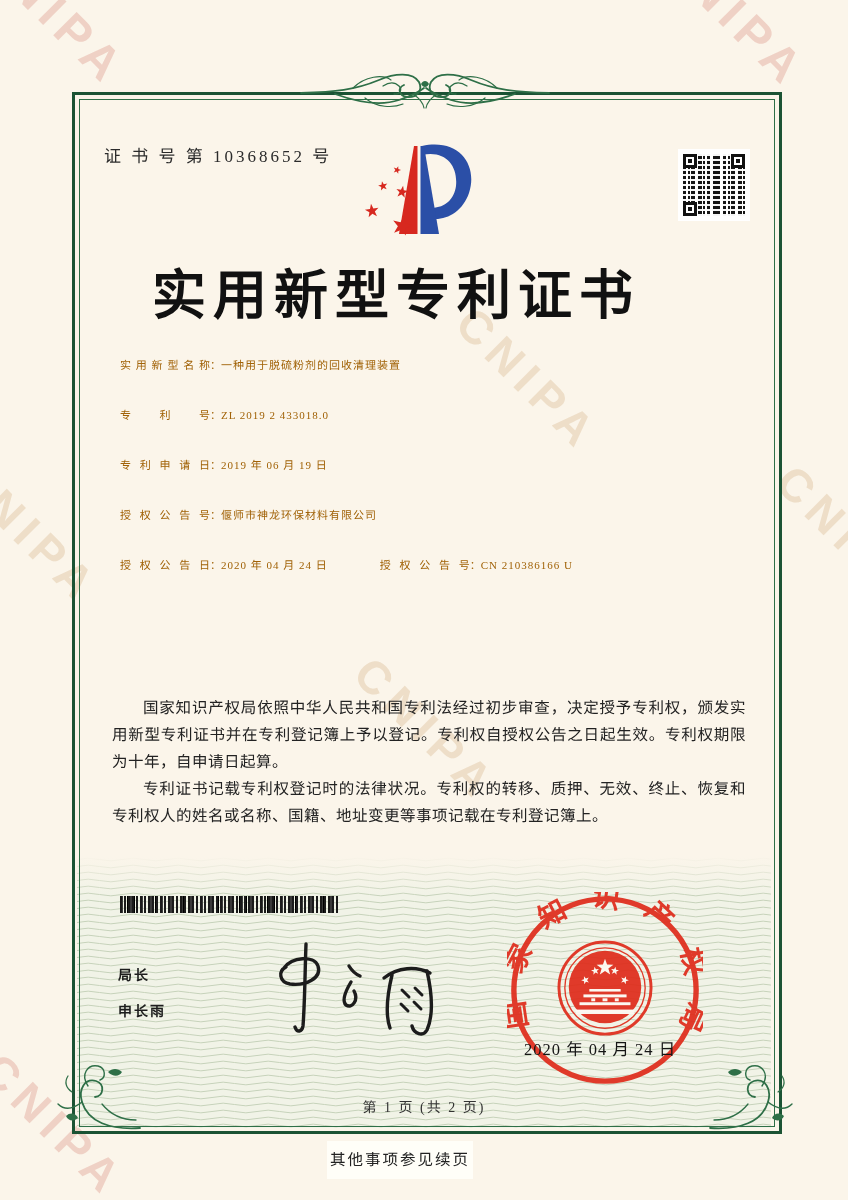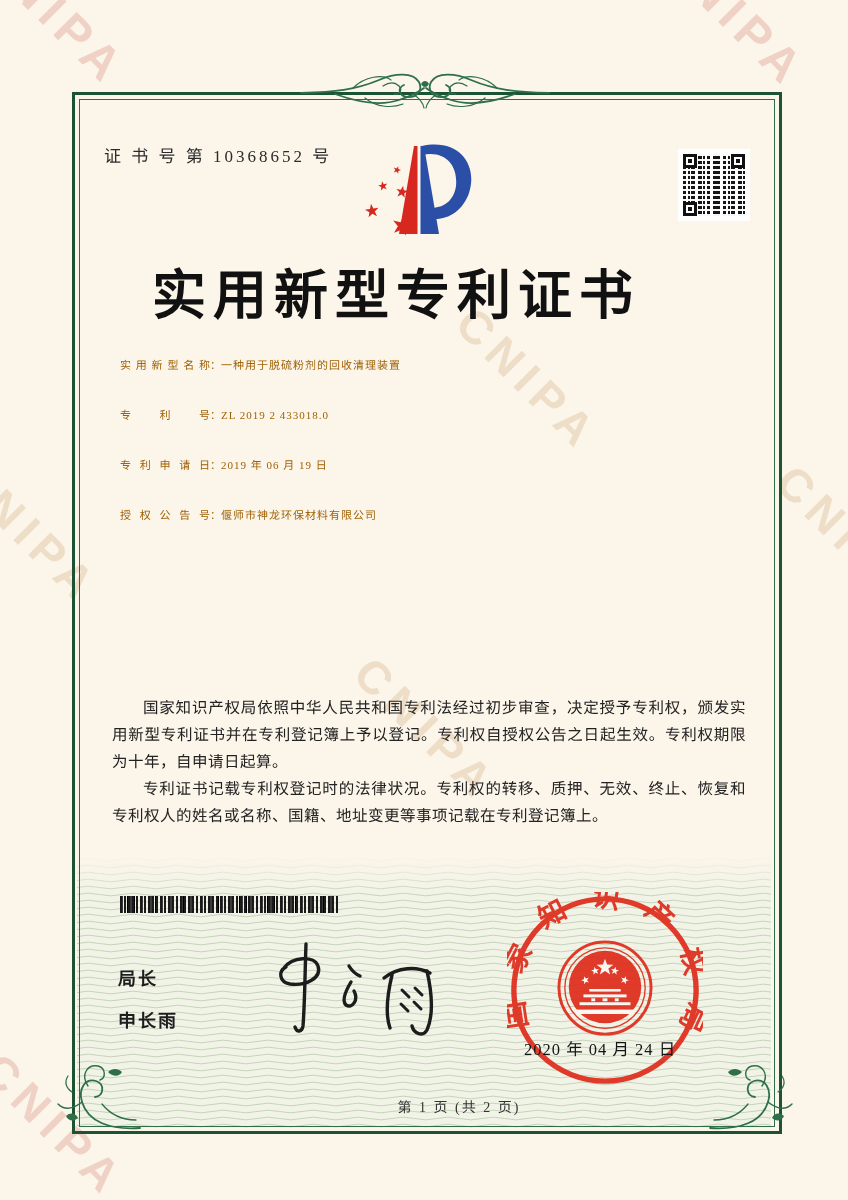--- a/index.html
+++ b/index.html
@@ -64,30 +64,30 @@
   .bodytext p{margin:0;text-indent:2em;letter-spacing:0.5px;}
 
   .barcode{position:absolute;left:120px;top:896px;width:218px;height:17px;
      background:
        repeating-linear-gradient(90deg,#1a1a1a 0 2px, transparent 2px 4px),
        repeating-linear-gradient(90deg,#3a3a3a 0 3px, transparent 3px 10px),
        repeating-linear-gradient(90deg,#000 0 1px, transparent 1px 7px);}
 
   .signer{position:absolute;left:118px;top:964px;
      font-family:"Liberation Sans","DejaVu Sans",sans-serif;
-     font-size:18px;font-weight:600;color:#1d1d1d;}
+     font-size:14px;font-weight:600;color:#1d1d1d;}
   .signer div{margin-bottom:16px;letter-spacing:2px;}
   .signature{position:absolute;left:248px;top:938px;}
 
   .seal{position:absolute;left:507px;top:892px;}
   .seal-date{position:absolute;left:524px;top:1036px;font-size:16.5px;color:#151515;
      letter-spacing:1px;white-space:nowrap;}
 
   .page-num{position:absolute;left:72px;top:1096px;width:704px;text-align:center;
-     font-size:14px;color:#333;letter-spacing:2px;padding-left:35px;}
+     font-size:14px;color:#333;letter-spacing:2px;}
 
   .footer-box{position:absolute;left:327px;top:1141px;width:146px;height:38px;
      background:#fffef8;text-align:center;line-height:38px;font-size:15.5px;
      letter-spacing:2px;color:#222;}
 </style>
 </head>
 <body>
 
 <div class="page">
 
@@ -191,20 +191,23 @@
         <span class="flabel">实用新型名称</span><span>：</span><span class="fvalue">一种用于脱硫粉剂的回收清理装置</span>
       </div>
       <div class="frow">
         <span class="flabel">专利号</span><span>：</span><span class="fvalue">ZL 2019 2 433018.0</span>
       </div>
       <div class="frow">
         <span class="flabel">专利申请日</span><span>：</span><span class="fvalue">2019 年 06 月 19 日</span>
       </div>
       <div class="frow">
         <span class="flabel">授权公告号</span><span>：</span><span class="fvalue">偃师市神龙环保材料有限公司</span>
+      </div>
+      <div class="frow">
+        <span class="flabel">授权公告日</span><span>：</span><span class="fvalue">2020 年 04 月 24 日</span><span class="flabel grant-no">授权公告号</span><span>：</span><span class="fvalue">CN 210386166 U</span>
       </div>
     </div>
 
     <div class="bodytext">
       <p>国家知识产权局依照中华人民共和国专利法经过初步审查，决定授予专利权，颁发实用新型专利证书并在专利登记簿上予以登记。专利权自授权公告之日起生效。专利权期限为十年，自申请日起算。</p>
       <p>专利证书记载专利权登记时的法律状况。专利权的转移、质押、无效、终止、恢复和专利权人的姓名或名称、国籍、地址变更等事项记载在专利登记簿上。</p>
     </div>
 
     <div class="barcode"></div>
 
@@ -257,15 +260,16 @@
             <rect x="97.5" y="108.5" width="5" height="3"></rect>
             <rect x="110" y="108.5" width="4" height="3"></rect>
           </g>
         </g>
       </g>
     </svg>
     <div class="seal-date">2020 年 04 月 24 日</div>
 
     <div class="page-num">第 1 页 (共 2 页)</div>
 
+    <div class="footer-box">其他事项参见续页</div>
 
   </div>
 </div>
 
 </body></html>

